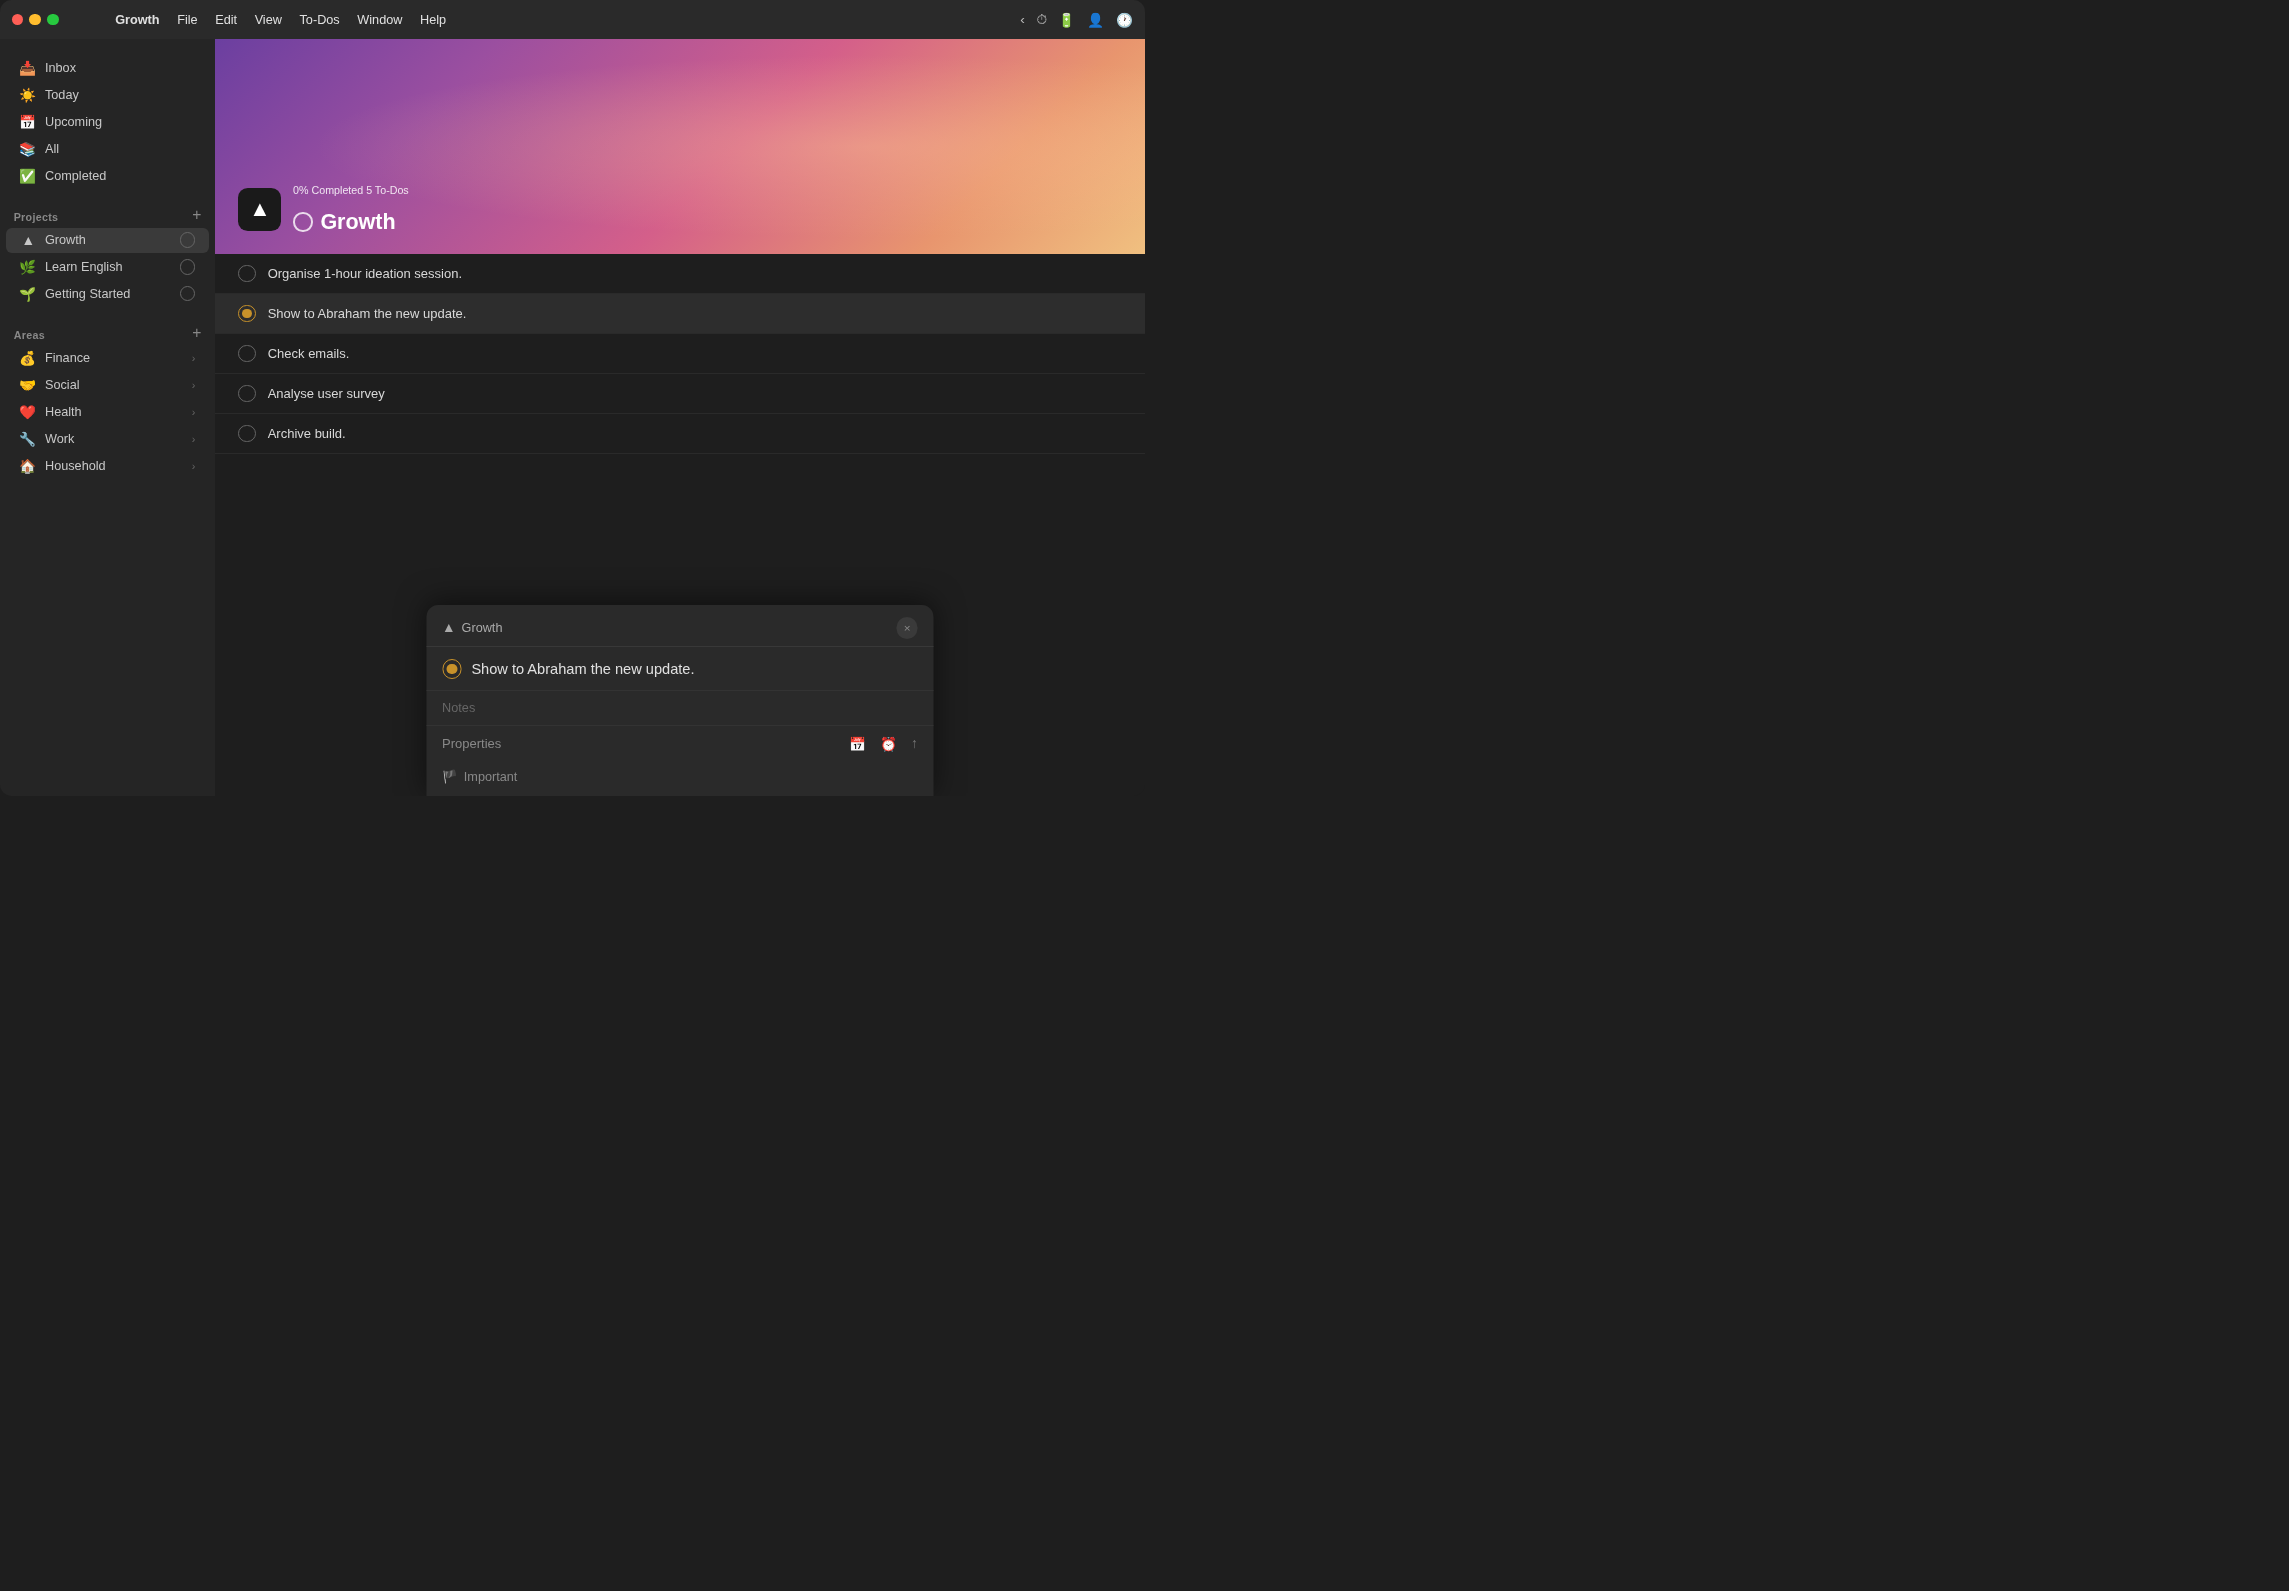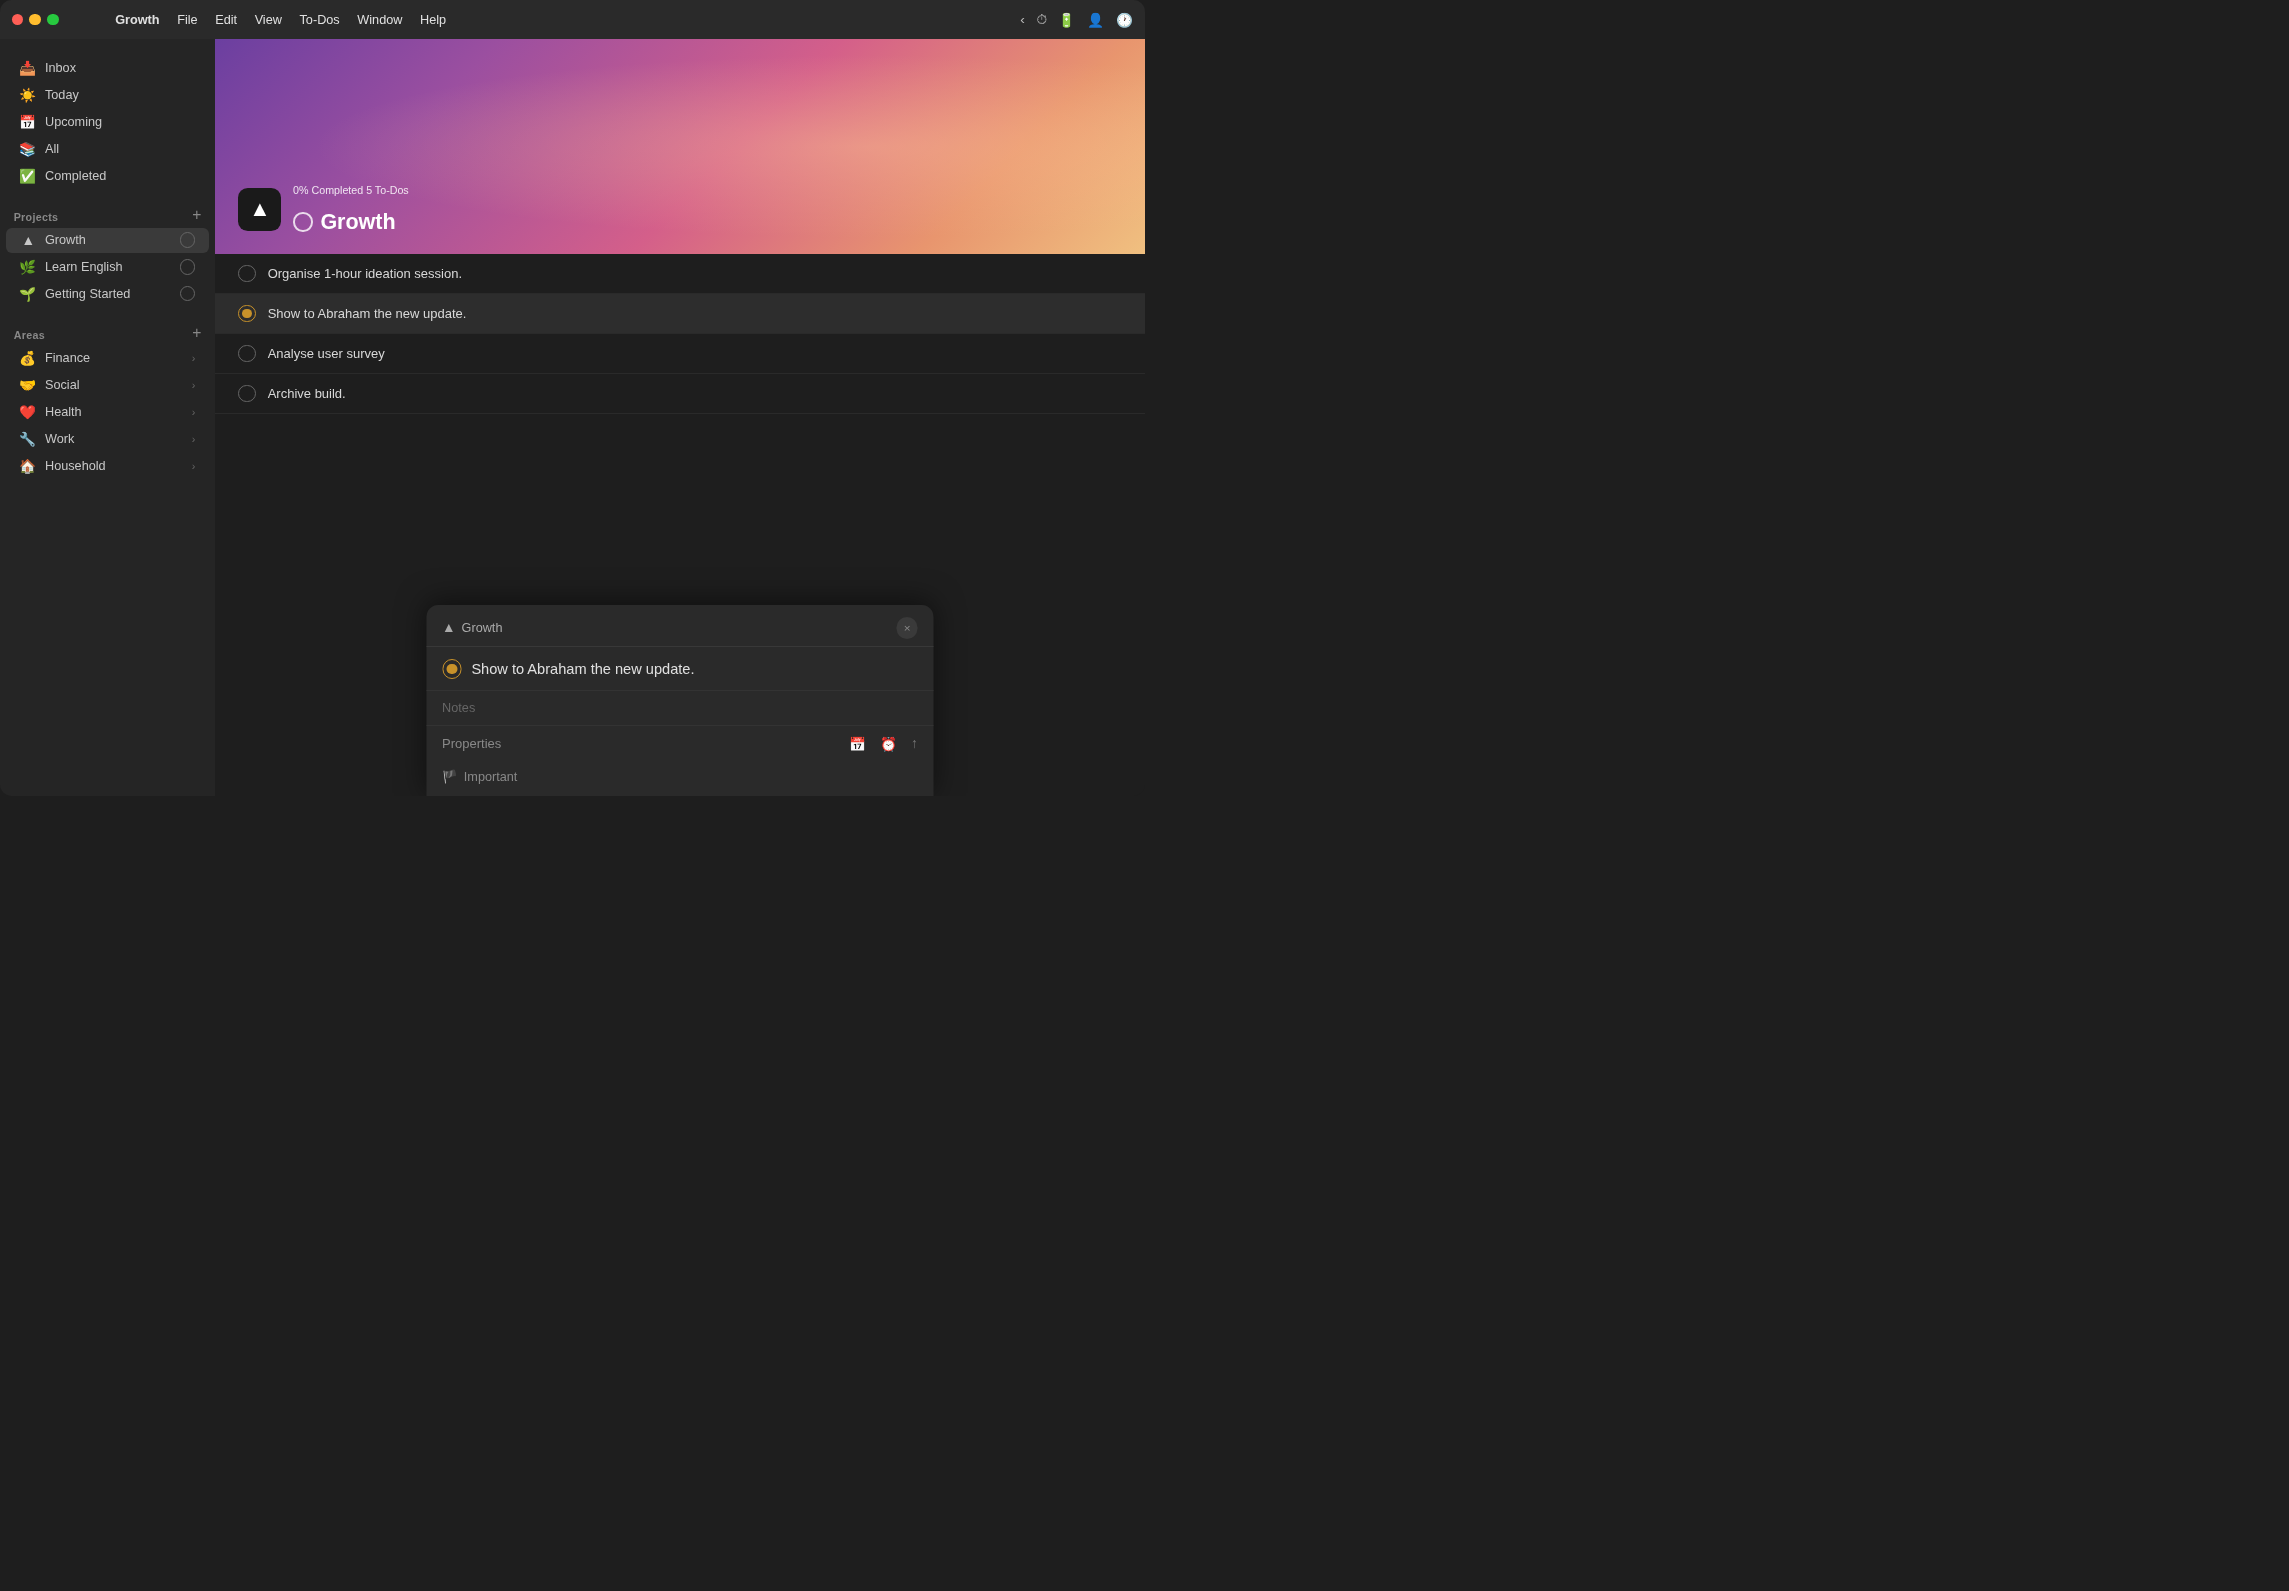--- a/index.html
+++ b/index.html
@@ -501,20 +501,24 @@
       <div class="task-item">
         <div class="task-checkbox"></div>
         <span class="task-text">Organise 1-hour ideation session.</span>
       </div>
       <div class="task-item highlighted">
         <div class="task-checkbox priority-medium"></div>
         <span class="task-text">Show to Abraham the new update.</span>
       </div>
       <div class="task-item">
         <div class="task-checkbox"></div>
+        <span class="task-text">Check emails.</span>
+      </div>
+      <div class="task-item">
+        <div class="task-checkbox"></div>
         <span class="task-text">Analyse user survey</span>
       </div>
       <div class="task-item">
         <div class="task-checkbox"></div>
         <span class="task-text">Archive build.</span>
       </div>
     </div>
 
     <div class="detail-panel-overlay">
       <div class="detail-panel-header">

